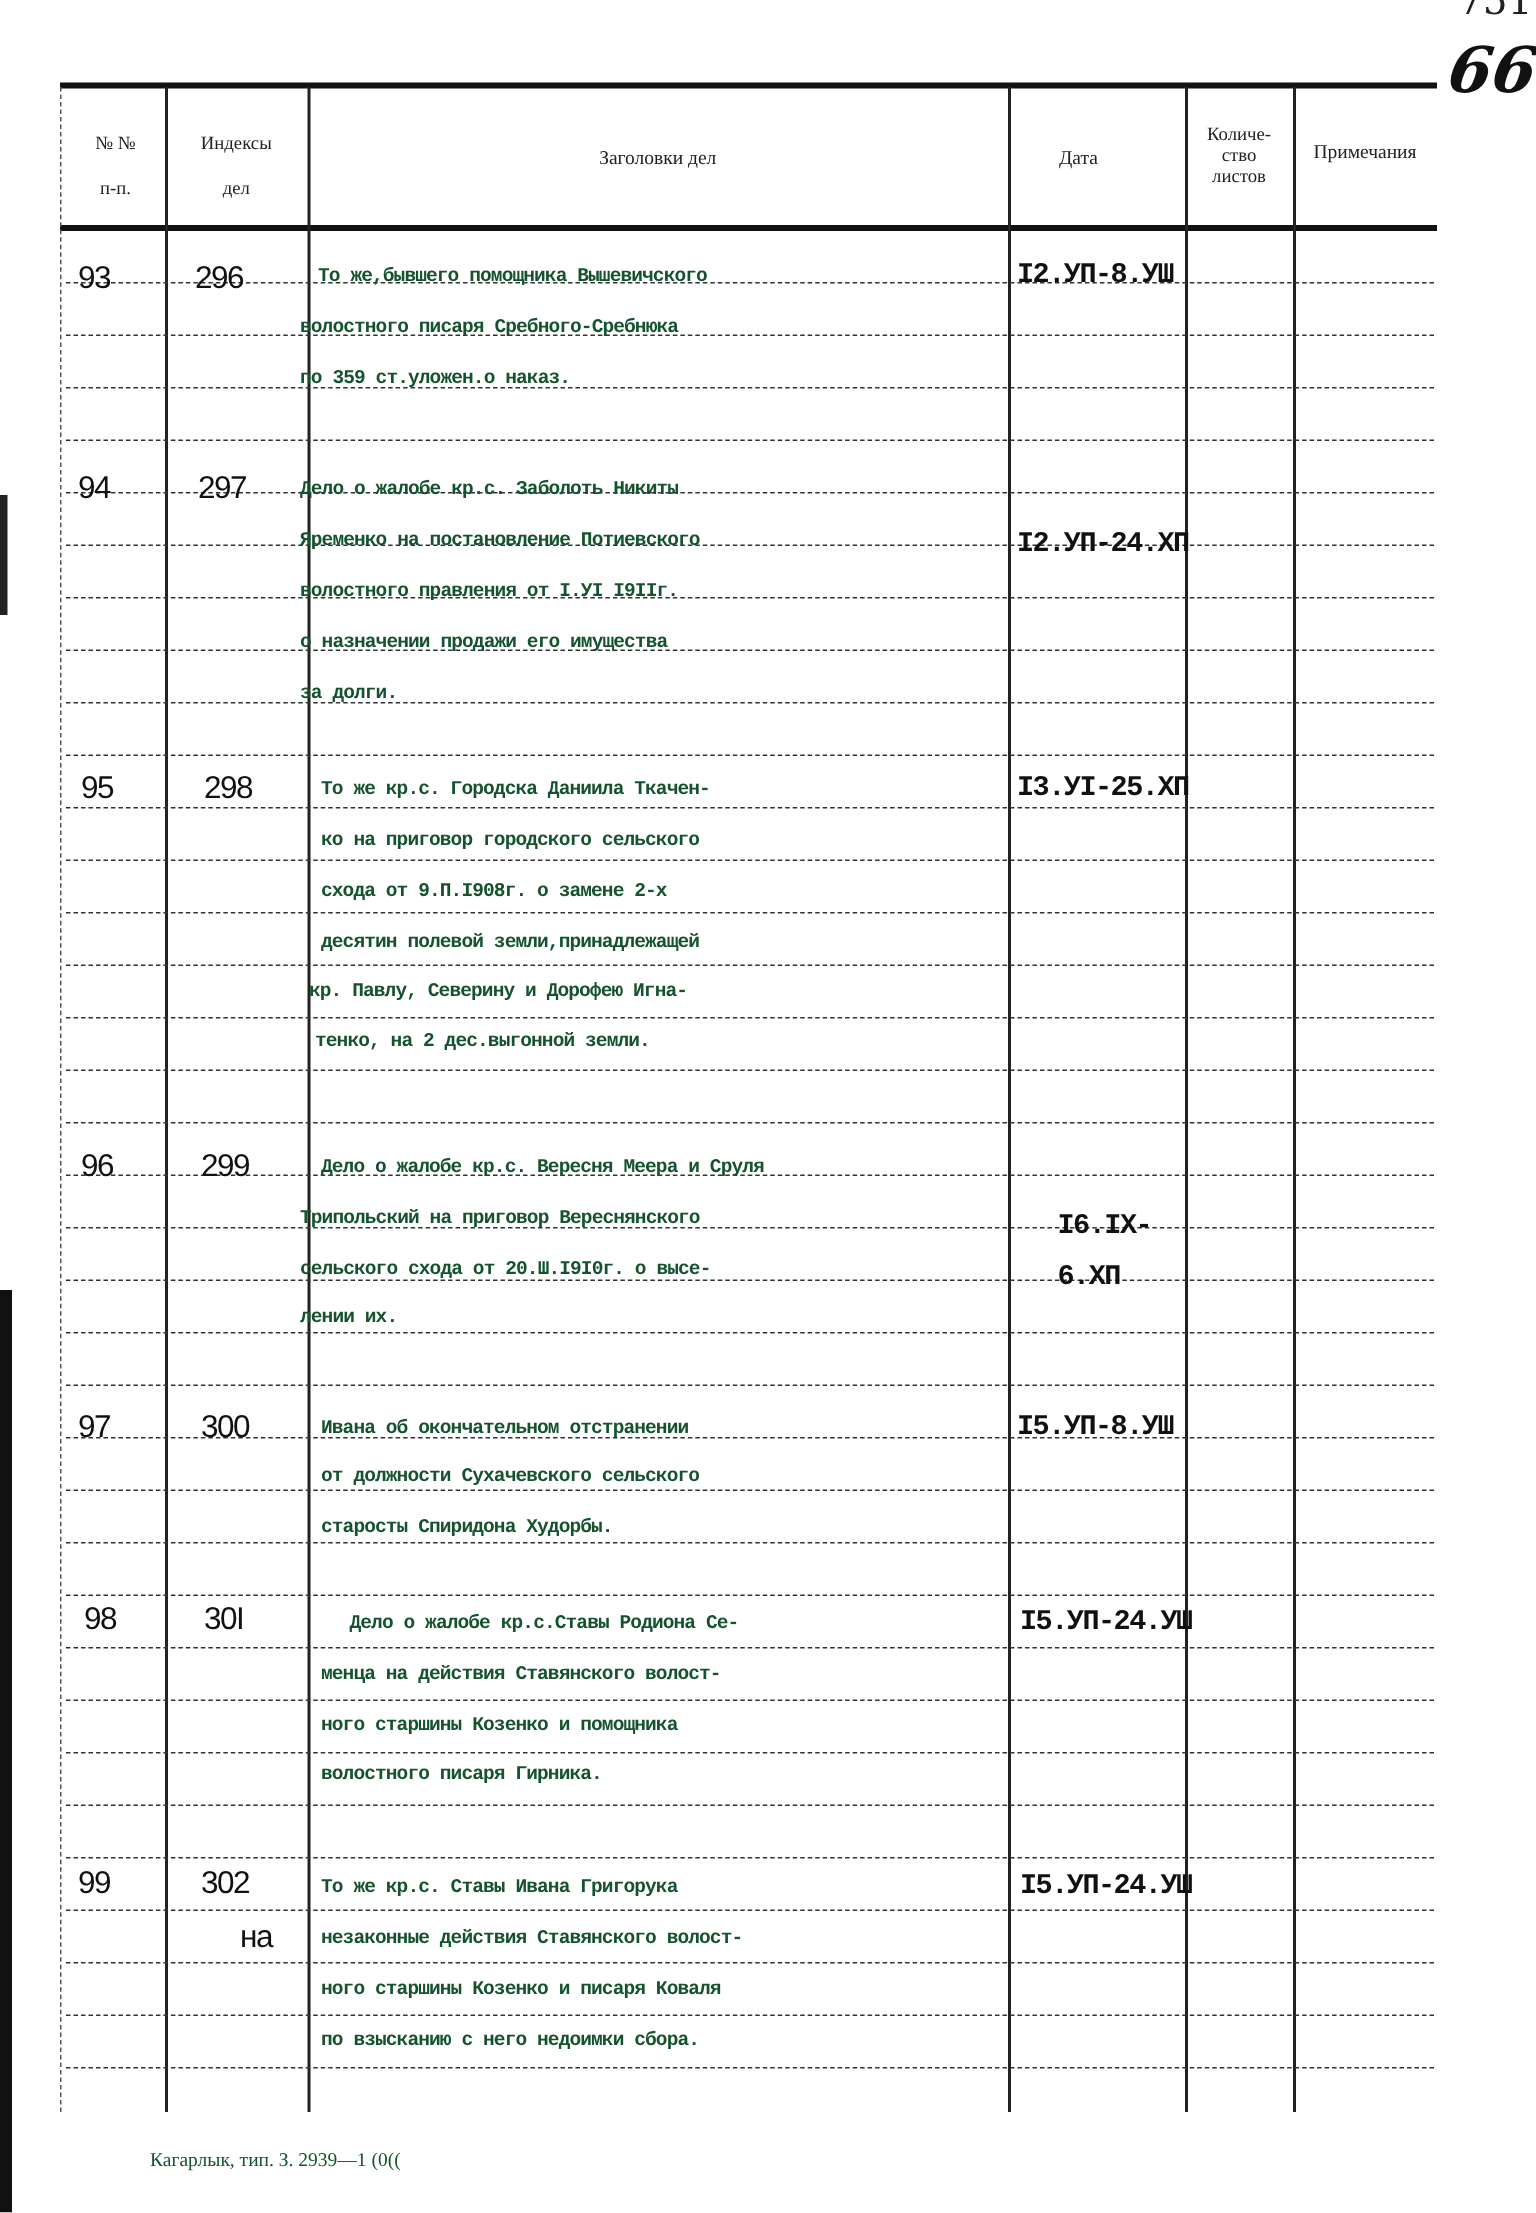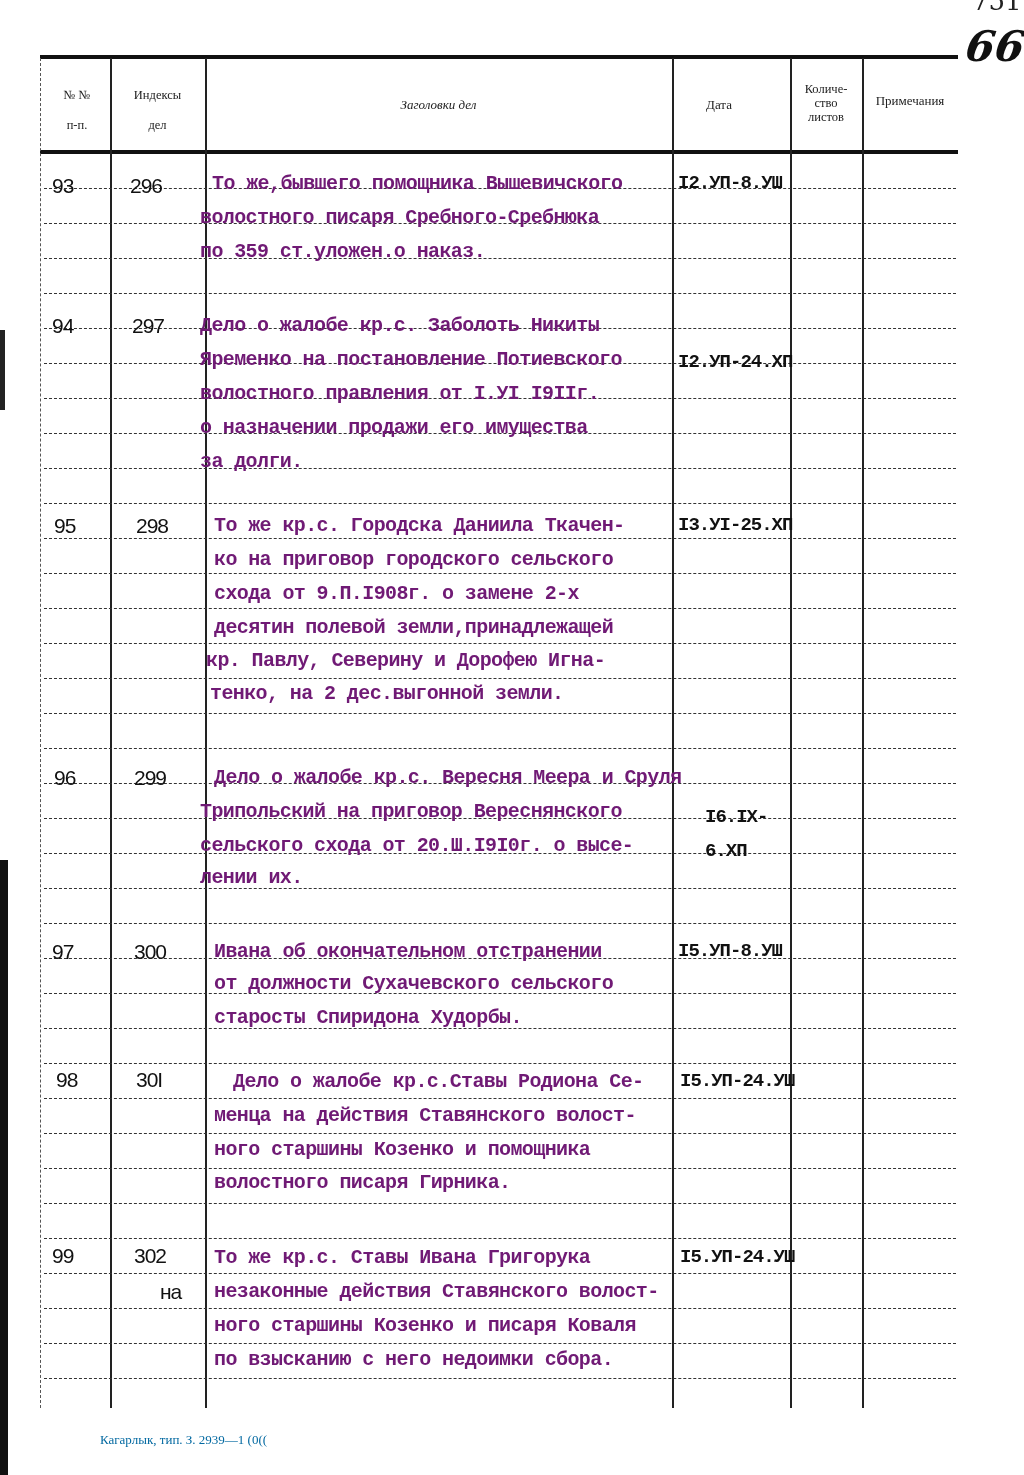--- a/index.html
+++ b/index.html
@@ -13,23 +13,23 @@
 
   .rule-thick { position: absolute; left: 40px; width: 918px; height: 4px; background: #111; }
   .vline { position: absolute; width: 1.5px; background: #222; }
   .hline { position: absolute; height: 1px; border-top: 1.5px dashed #333; }
 
   .hdr { position: absolute; font-family: "Liberation Serif", "DejaVu Serif", serif; font-size: 13px; text-align: center; line-height: 30px; color:#222; }
   .hdr-small { line-height: 14px; font-size: 12.5px; }
 
   .cell { position: absolute; font-size: 19px; line-height: 35px; white-space: pre; font-weight: bold; letter-spacing: -0.5px; }
   .num { font-family: "Liberation Sans", "DejaVu Sans", sans-serif; font-weight: normal; font-size: 21px; letter-spacing: -1px; }
-  .title-line { position: absolute; font-family: "Liberation Mono", "DejaVu Sans Mono", monospace; font-weight: bold; font-size: 20px; line-height: 35px; white-space: pre; letter-spacing: -0.6px; color: #701a75; }
+  .title-line { position: absolute; font-family: "Liberation Mono", "DejaVu Sans Mono", monospace; font-weight: bold; font-size: 13px; line-height: 35px; white-space: pre; letter-spacing: -0.6px; color: #14532d; }
   .date { position: absolute; font-family: "Liberation Mono", "DejaVu Sans Mono", monospace; font-weight: bold; font-size: 19px; white-space: pre; letter-spacing: -1px; }
-  .footer { position: absolute; left: 100px; top: 1432px; font-family: "Liberation Serif", "DejaVu Serif", serif; font-size: 13px; color:#0369a1; }
+  .footer { position: absolute; left: 100px; top: 1432px; font-family: "Liberation Serif", "DejaVu Serif", serif; font-size: 13px; color:#14532d; }
 </style>
 </head>
 <body>
 
 <div class="page">
 
   <div class="left-edge"></div>
   <div class="left-edge2"></div>
 
   <div class="folio-top">751</div>
@@ -46,21 +46,21 @@
   <div class="vline" style="left:862px; top:58px; height:1350px;"></div>
 
   <div class="hdr hdr-small" style="left:44px; top:88px; width:66px;">
     <div>№  №</div>
     <div style="margin-top:16px;">п-п.</div>
   </div>
   <div class="hdr hdr-small" style="left:110px; top:88px; width:95px;">
     <div>Индексы</div>
     <div style="margin-top:16px;">дел</div>
   </div>
-  <div class="hdr" style="left:205px; top:90px; width:467px;font-style:italic;">Заголовки дел</div>
+  <div class="hdr" style="left:205px; top:90px; width:467px;">Заголовки дел</div>
   <div class="hdr" style="left:672px; top:90px; width:94px;">Дата</div>
   <div class="hdr hdr-small" style="left:790px; top:82px; width:72px;">
     <div>Количе-</div>
     <div>ство</div>
     <div>листов</div>
   </div>
   <div class="hdr" style="left:862px; top:86px; width:96px;">Примечания</div>
 
   <div id="rules">
       <div class="hline" style="left: 44px; top: 188px; width: 912px;"></div>

